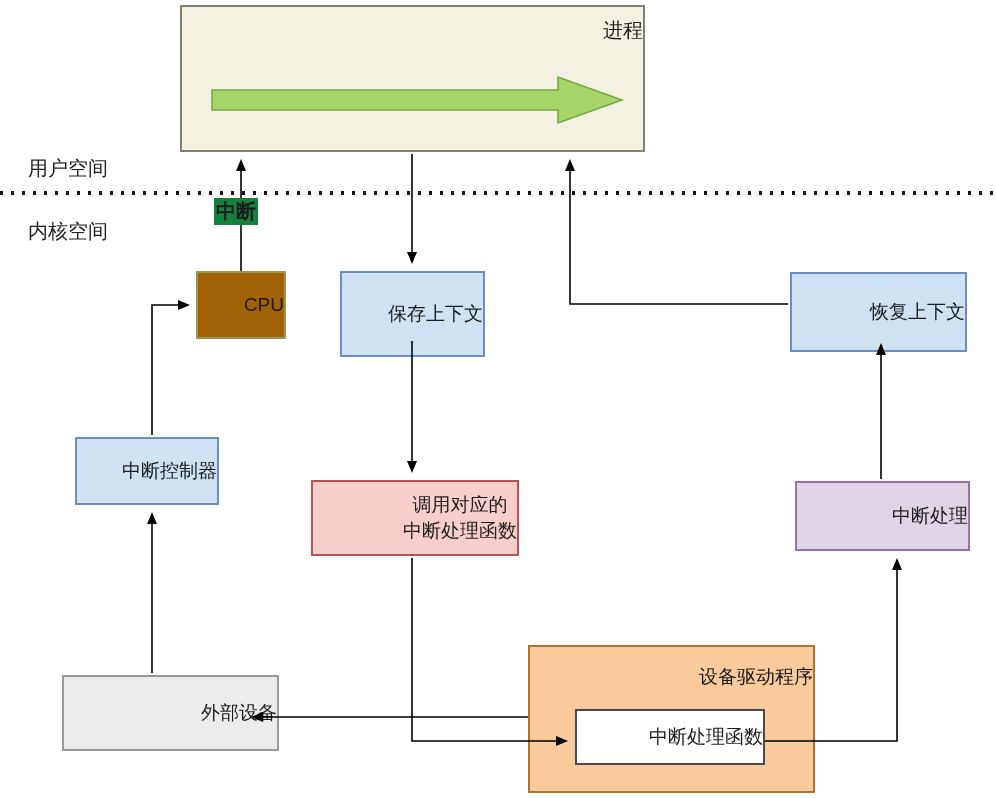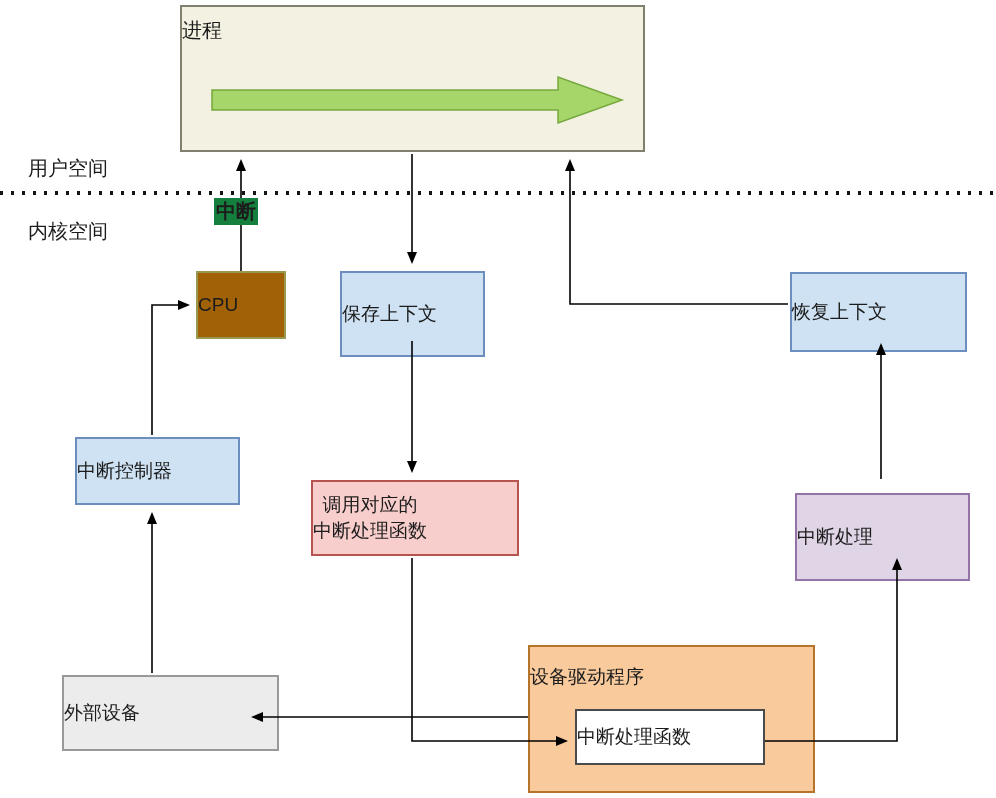--- a/index.html
+++ b/index.html
@@ -7,37 +7,37 @@
     position:relative;
     width:996px;height:798px;
     background:#ffffff;
     font-family:"Liberation Sans","DejaVu Sans",sans-serif;
     color:#1c1c1c;
     overflow:hidden;
   }
   .box{
     position:absolute;
     border:2px solid #666;
-    display:flex;align-items:center;justify-content:flex-start;
+    display:flex;align-items:center;justify-content:flex-end;
     font-size:19px;
     box-sizing:border-box;
     z-index:1;
   }
   .process{
     left:180px;top:5px;width:465px;height:147px;
     background:#f3f1e2;border-color:#80806e;
     align-items:flex-start;padding-top:10px;
     font-size:20px;
   }
   .cpu{left:196px;top:271px;width:90px;height:68px;background:#a16207;border-color:#98984e;}
   .save-context{left:340px;top:271px;width:145px;height:86px;background:#cfe2f3;border-color:#6c8ebf;}
   .restore-context{left:790px;top:272px;width:177px;height:80px;background:#cfe2f3;border-color:#6c8ebf;}
-  .interrupt-controller{left:75px;top:437px;width:165px;height:68px;background:#cfe2f3;border-color:#6c8ebf;}
+  .interrupt-controller{left:75px;top:437px;width:144px;height:68px;background:#cfe2f3;border-color:#6c8ebf;}
   .call-handler{left:311px;top:480px;width:208px;height:76px;background:#f8cecc;border-color:#b85450;}
-  .interrupt-handling{left:795px;top:481px;width:175px;height:88px;background:#e0d5e7;border-color:#9673a6;margin-top:12px;}
+  .interrupt-handling{left:795px;top:481px;width:175px;height:70px;background:#e0d5e7;border-color:#9673a6;}
   .external-device{left:62px;top:675px;width:217px;height:76px;background:#ececec;border-color:#999999;}
   .device-driver{
     left:528px;top:645px;width:287px;height:148px;
     background:#f9cb9c;border-color:#b5742a;
     align-items:flex-start;padding-top:17px;
   }
   .handler-fn{
     left:45px;top:62px;width:190px;height:56px;
     background:#ffffff;border-color:#4a4a4a;
     font-size:19px;

